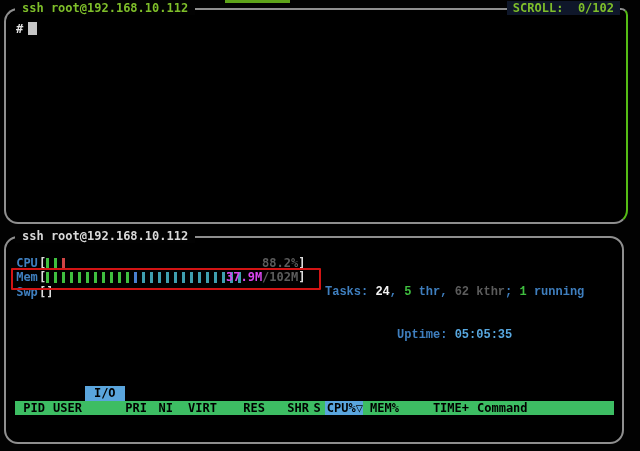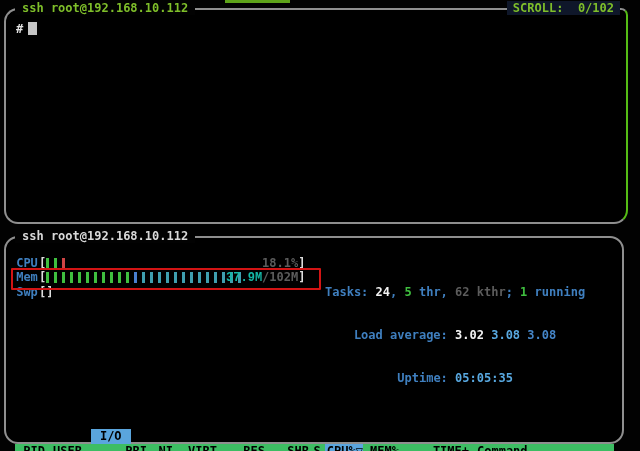--- a/index.html
+++ b/index.html
@@ -29,37 +29,37 @@
   .bracket{color:#dcdcdc;}
   .meter-body{width:252px;flex:none;display:flex;align-items:center;position:relative;overflow:hidden;height:14.4px;}
   .bars{display:flex;align-items:center;overflow:hidden;flex:1;height:14.4px;}
   .bar{display:inline-block;width:3px;height:11px;margin-right:5px;flex:none;}
   .bar.used{background:#3fbf3f;}
   .bar.kernel{background:#cf4545;}
   .bar.buffers{background:#4a7fd0;}
   .bar.cache{background:#3f9faf;}
   .mval{position:absolute;right:0;top:0;white-space:pre;background:transparent;}
   .dim{color:#5c5c5c;}
-  .teal{color:#14b8a6;font-family:Liberation Mono, monospace;}
+  .teal{color:#d946ef;}
   .annotation{position:absolute;left:-4px;top:12px;width:306px;height:18px;border:2px solid #d31414;border-radius:1px;pointer-events:none;}
 
-  .stats{padding-left:8px;white-space:pre;}
+  .stats{padding-left:8px;white-space:pre;font-family:Liberation Mono, monospace;}
   .stat-line{height:14.4px;}
   .lbl{color:#3f7fbf;}
   .wht{color:#f2f2f2;}
   .grn{color:#3fbf3f;}
   .lblu{color:#58a8e0;}
   .blu2{color:#4585c7;}
 
   .blank-line{height:15px;}
 
   .tabs{height:14.4px;display:flex;margin-left:6px;}
   .tab{padding:0 9px;color:#000;}
   .tab-main{background:#3dbd63;margin-top:40px;}
-  .tab-io{background:#5aa5dd;margin-left:23px;}
+  .tab-io{background:#5aa5dd;margin-left:17px;}
 
   .prow{display:grid;grid-template-columns:30px 74px 28px 26px 44px 48px 44px 16px 38px 36px 70px 1fr;
         height:14.4px;line-height:14.4px;white-space:pre;overflow:hidden;}
   .prow>span{overflow:hidden;}
   .num{text-align:right;}
   .cell-user{padding-left:8px;}
   .cell-s{text-align:center;}
   .cell-cmd{padding-left:8px;}
   .hdr{background:#3dbd63;color:#000;}
   .hdr .hcpu{background:#5aa5dd;text-align:right;}
@@ -82,42 +82,41 @@
     <span class="pane-title white">ssh root@192.168.10.112</span>
 
     <div class="htop">
 
       <div class="meters-wrap">
         <div class="meters">
           <div class="meter-row">
             <span class="mlabel">CPU</span><span class="bracket">[</span>
             <span class="meter-body">
               <span class="bars"><span class="bar used"></span><span class="bar used"></span><span class="bar kernel"></span></span>
-              <span class="mval dim">18.1%</span>
+              <span class="mval dim">88.2%</span>
             </span>
             <span class="bracket">]</span>
           </div>
           <div class="meter-row">
             <span class="mlabel">Mem</span><span class="bracket">[</span>
             <span class="meter-body">
               <span class="bars"><span class="bar used"></span><span class="bar used"></span><span class="bar used"></span><span class="bar used"></span><span class="bar used"></span><span class="bar used"></span><span class="bar used"></span><span class="bar used"></span><span class="bar used"></span><span class="bar used"></span><span class="bar used"></span><span class="bar buffers"></span><span class="bar cache"></span><span class="bar cache"></span><span class="bar cache"></span><span class="bar cache"></span><span class="bar cache"></span><span class="bar cache"></span><span class="bar cache"></span><span class="bar cache"></span><span class="bar cache"></span><span class="bar cache"></span><span class="bar cache"></span><span class="bar cache"></span><span class="bar cache"></span></span>
               <span class="mval"><span class="teal">37.9M</span><span class="dim">/102M</span></span>
             </span>
             <span class="bracket">]</span>
           </div>
           <div class="meter-row">
             <span class="mlabel">Swp</span><span class="bracket">[</span>
             <span class="bracket">]</span>
           </div>
           <div class="annotation"></div>
         </div>
 
         <div class="stats">
           <div class="stat-line"><span class="lbl">Tasks: </span><span class="wht">24</span><span class="lbl">, </span><span class="grn">5</span><span class="lbl"> thr, </span><span class="dim">62 kthr</span><span class="lbl">; </span><span class="grn">1</span><span class="lbl"> running</span></div>
-          <div class="stat-line"><span class="lbl">Load average: </span><span class="wht">3.02</span><span> </span><span class="lblu">3.08</span><span> </span><span class="blu2">3.08</span></div>
           <div class="stat-line"><span class="lbl">Uptime: </span><span class="lblu">05:05:35</span></div>
         </div>
       </div>
 
       <div class="blank-line"></div>
 
       <div class="tabs">
         <span class="tab tab-main">Main</span>
         <span class="tab tab-io">I/O</span>
       </div>

